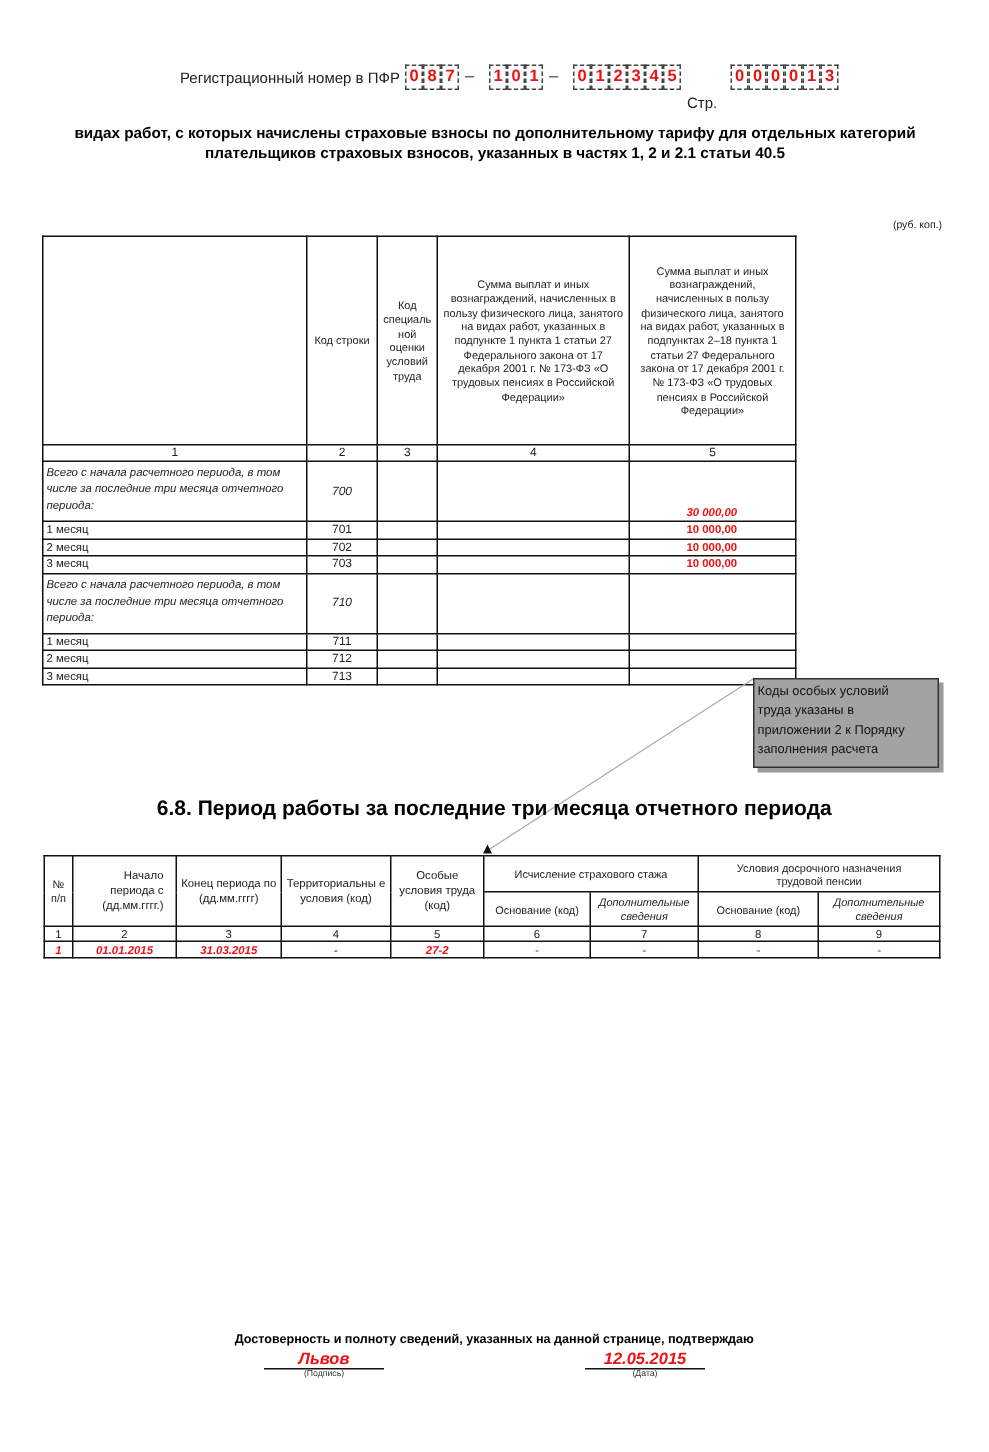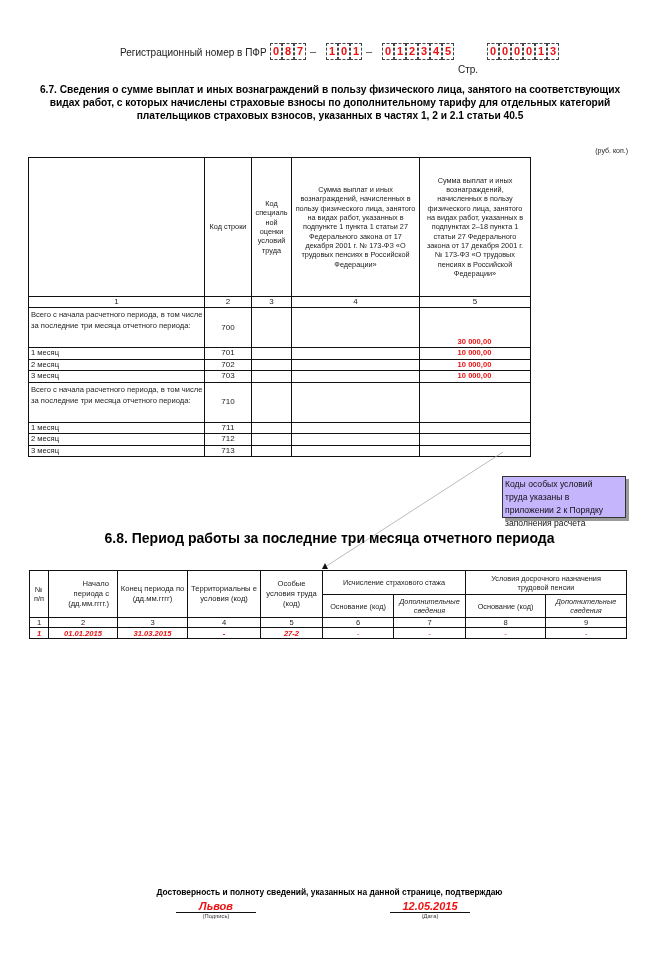--- a/index.html
+++ b/index.html
@@ -30,36 +30,36 @@
 
   
   table { border-collapse: collapse; table-layout: fixed; }
   .t1 { left: 28px; top: 157px; width: 502px; }
   .t1 td, .t1 th {
     border: 1.3px solid #111; padding: 0 1px; font-size: 7.3px; font-weight: normal;
     color: #222; vertical-align: middle; text-align: center; line-height: 9.3px;
   }
   .t1 .hdr td { height: 138px; }
   .t1 .num td { height: 10px; font-size: 8px; }
-  .t1 .row-big td { height: 38px; }
+  .t1 .row-big td { height: 38px; font-style: italic; }
   .t1 .row-sm td { height: 10.5px; line-height: 10px; }
   .t1 td.lbl { text-align: left; font-size: 7.6px; padding-left: 2px; }
   .t1 td.lbl-top { vertical-align: top; line-height: 11px; padding-top: 1px; }
   .t1 td.code { font-size: 8px; }
   .t1 td.val {
     color: #ee1111; font-weight: bold; font-size: 7.6px;
     text-align: center; padding-left: 0; 
   }
   .t1 td.val-bottom { vertical-align: bottom; padding-bottom: 1px; }
 
   
   .callout {
-    left: 502px; top: 452px; width: 124px; height: 42px; background: #c4b5fd;
+    left: 502px; top: 452px; width: 124px; height: 60px; background: #a3a3a3;
     border: 1px solid #333; box-shadow: 3px 3px 0 #9a9a9a;
-    font-size: 8.6px; line-height: 13px; padding: 1px 0 0 2px; box-sizing: border-box; color: #111; margin-top: 24px;
+    font-size: 8.6px; line-height: 13px; padding: 1px 0 0 2px; box-sizing: border-box; color: #111;
   }
   .pointer { left: 0; top: 0; width: 659px; height: 968px; pointer-events: none; }
 
   
   .section-title-2 {
     left: 0; width: 659px; top: 530px; text-align: center; font-size: 14px; font-weight: bold;
   }
   .t2 { left: 29px; top: 570px; width: 597px; }
   .t2 td {
     border: 1.3px solid #111; padding: 0; font-size: 7.3px; color: #222;
@@ -106,21 +106,20 @@
 <div class="abs boxes" style="left:487px;">
   <div class="box">0</div>
   <div class="box">0</div>
   <div class="box">0</div>
   <div class="box">0</div>
   <div class="box">1</div>
   <div class="box">3</div>
 </div>
 
 <div class="abs section-title">
-  <div>6.7. Сведения о сумме выплат и иных вознаграждений в пользу физического лица, занятого на соответствующих</div>
   <div>видах работ, с которых начислены страховые взносы по дополнительному тарифу для отдельных категорий</div>
   <div>плательщиков страховых взносов, указанных в частях 1, 2 и 2.1 статьи 40.5</div>
 </div>
 <div class="abs units">(руб. коп.)</div>
 
 <table class="abs t1">
   <colgroup>
     <col style="width:176px">
       <col style="width:47px">
       <col style="width:40px">

